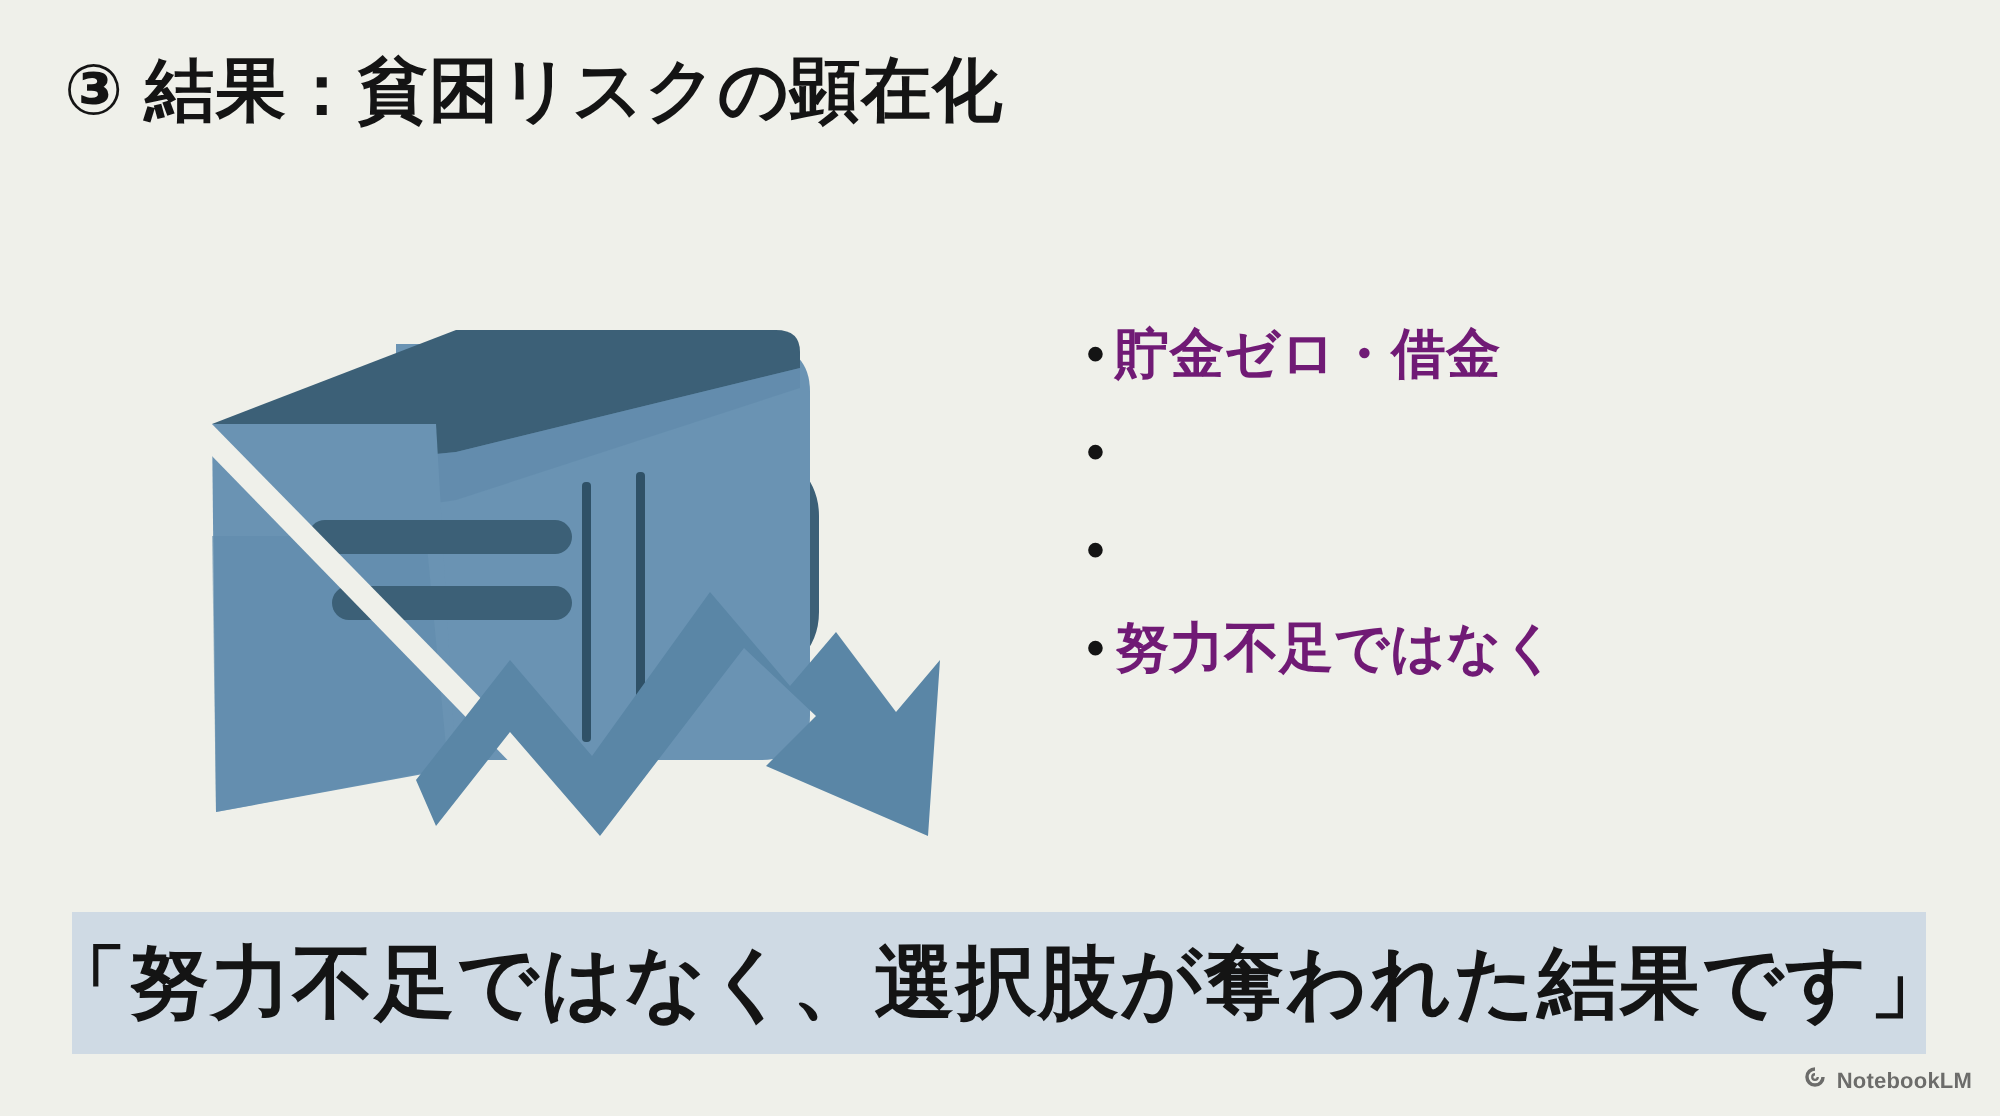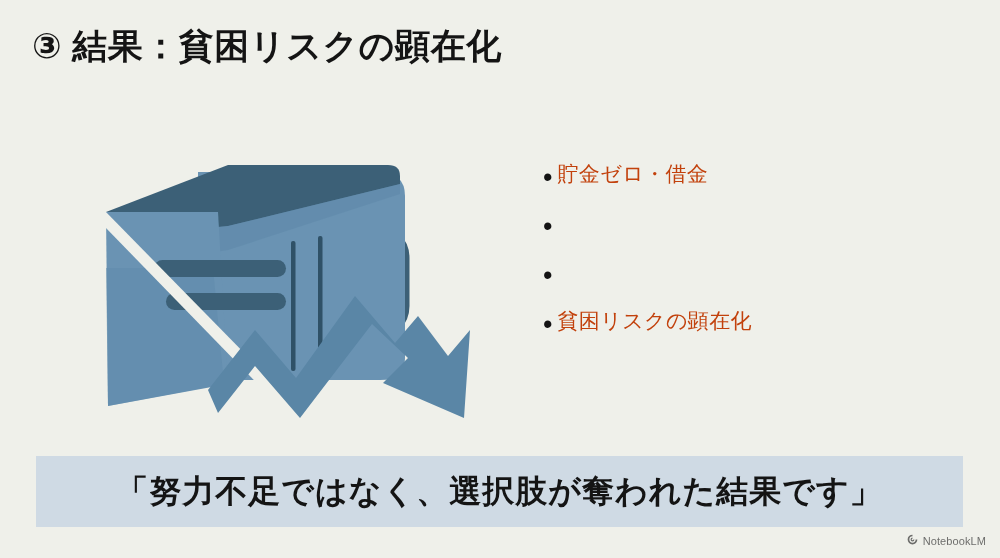--- a/index.html
+++ b/index.html
@@ -63,61 +63,61 @@
   }
   .bullet-row:last-child { margin-bottom: 0; }
   .bullet-dot {
     flex: 0 0 auto;
     font-size: 27px;
     color: #141414;
     margin-right: 5px;
     line-height: 1.18;
   }
   .bullet-text {
-    font-size: 21px;
-    font-weight: 400;
-    color: #c2410c;
+    font-size: 27px;
+    font-weight: 700;
+    color: #701a75;
     letter-spacing: 0.4px;
     white-space: nowrap;
   }
 
   
   #banner {
     position: absolute;
     left: 36px;
     top: 456px;
     width: 927px;
     height: 71px;
     background: #cfdae4;
     display: flex;
     align-items: center;
     justify-content: center;
   }
   #banner-text {
     font-family: Liberation Serif, serif;
-    font-size: 32px;
+    font-size: 40px;
     font-weight: 700;
     color: #141414;
     letter-spacing: 1px;
     white-space: nowrap;
   }
 
   
   #watermark {
     position: absolute;
     right: 14px;
     bottom: 8px;
     display: flex;
     align-items: center;
     gap: 4px;
     opacity: 0.72;
   }
   #watermark-label {
     font-size: 11px;
-    font-weight: 400;
+    font-weight: 700;
     color: #3a3a3a;
     letter-spacing: 0.1px;
   }
   #watermark-logo { display: block; }
 </style>
 </head>
 <body>
 
 <div id="slide">
 
@@ -185,21 +185,21 @@
       <span class="bullet-text">貯金ゼロ・借金</span>
     </div>
     <div class="bullet-row">
       <span class="bullet-dot">•</span>
     </div>
     <div class="bullet-row">
       <span class="bullet-dot">•</span>
     </div>
     <div class="bullet-row">
       <span class="bullet-dot">•</span>
-      <span class="bullet-text">貧困リスクの顕在化</span>
+      <span class="bullet-text">努力不足ではなく</span>
     </div>
   </div>
 
   <div id="banner">
     <div id="banner-text">「努力不足ではなく、選択肢が奪われた結果です」</div>
   </div>
 
   <div id="watermark">
     <span id="watermark-logo">
       <svg width="13" height="13" viewBox="0 0 24 24" xmlns="http://www.w3.org/2000/svg">

